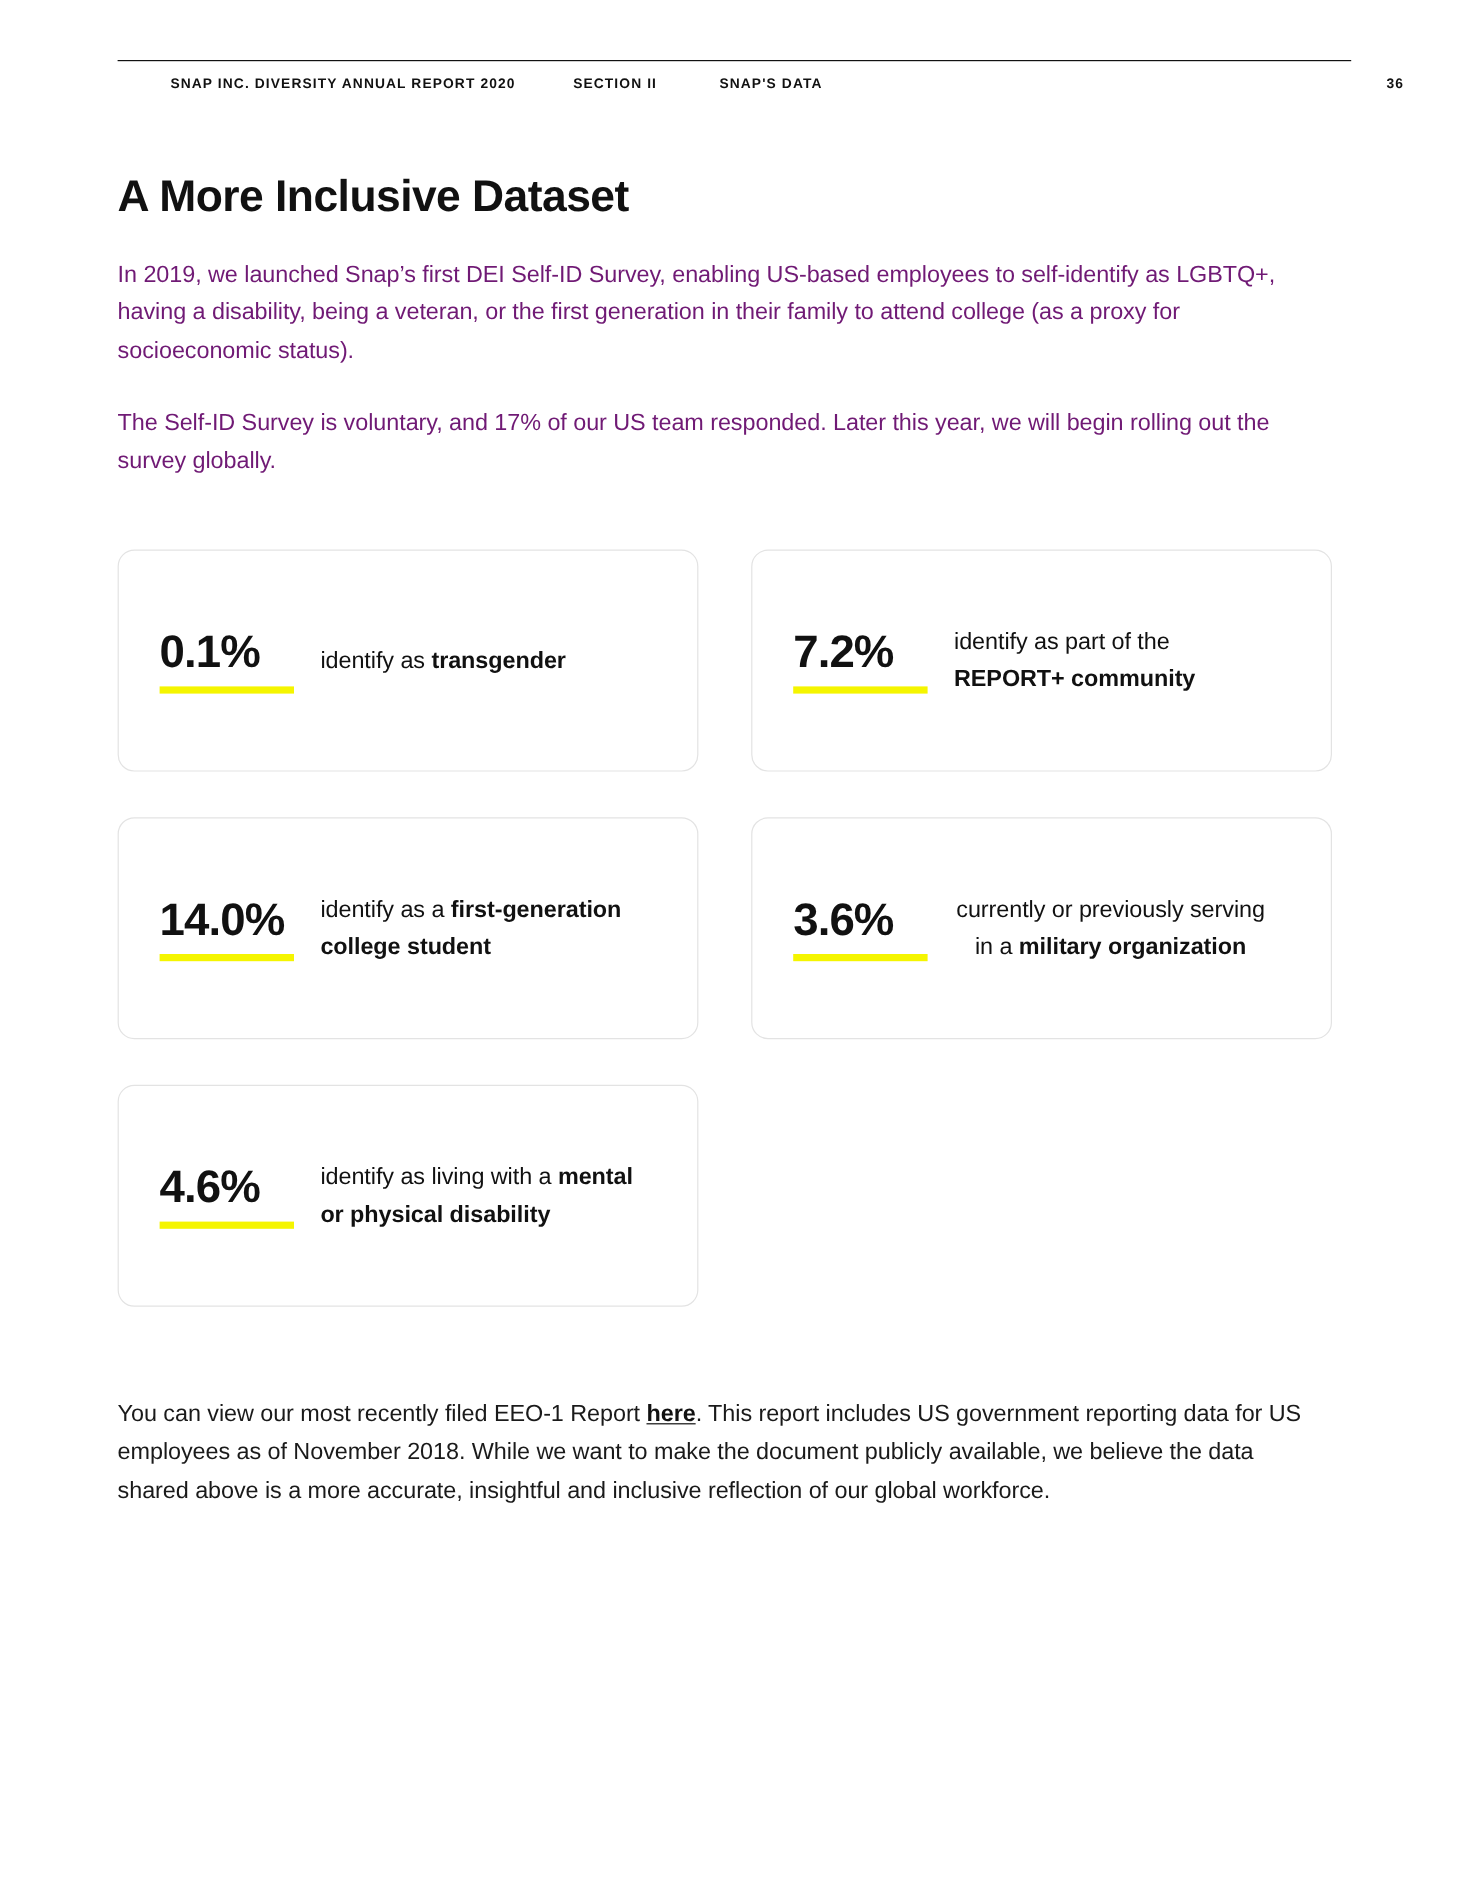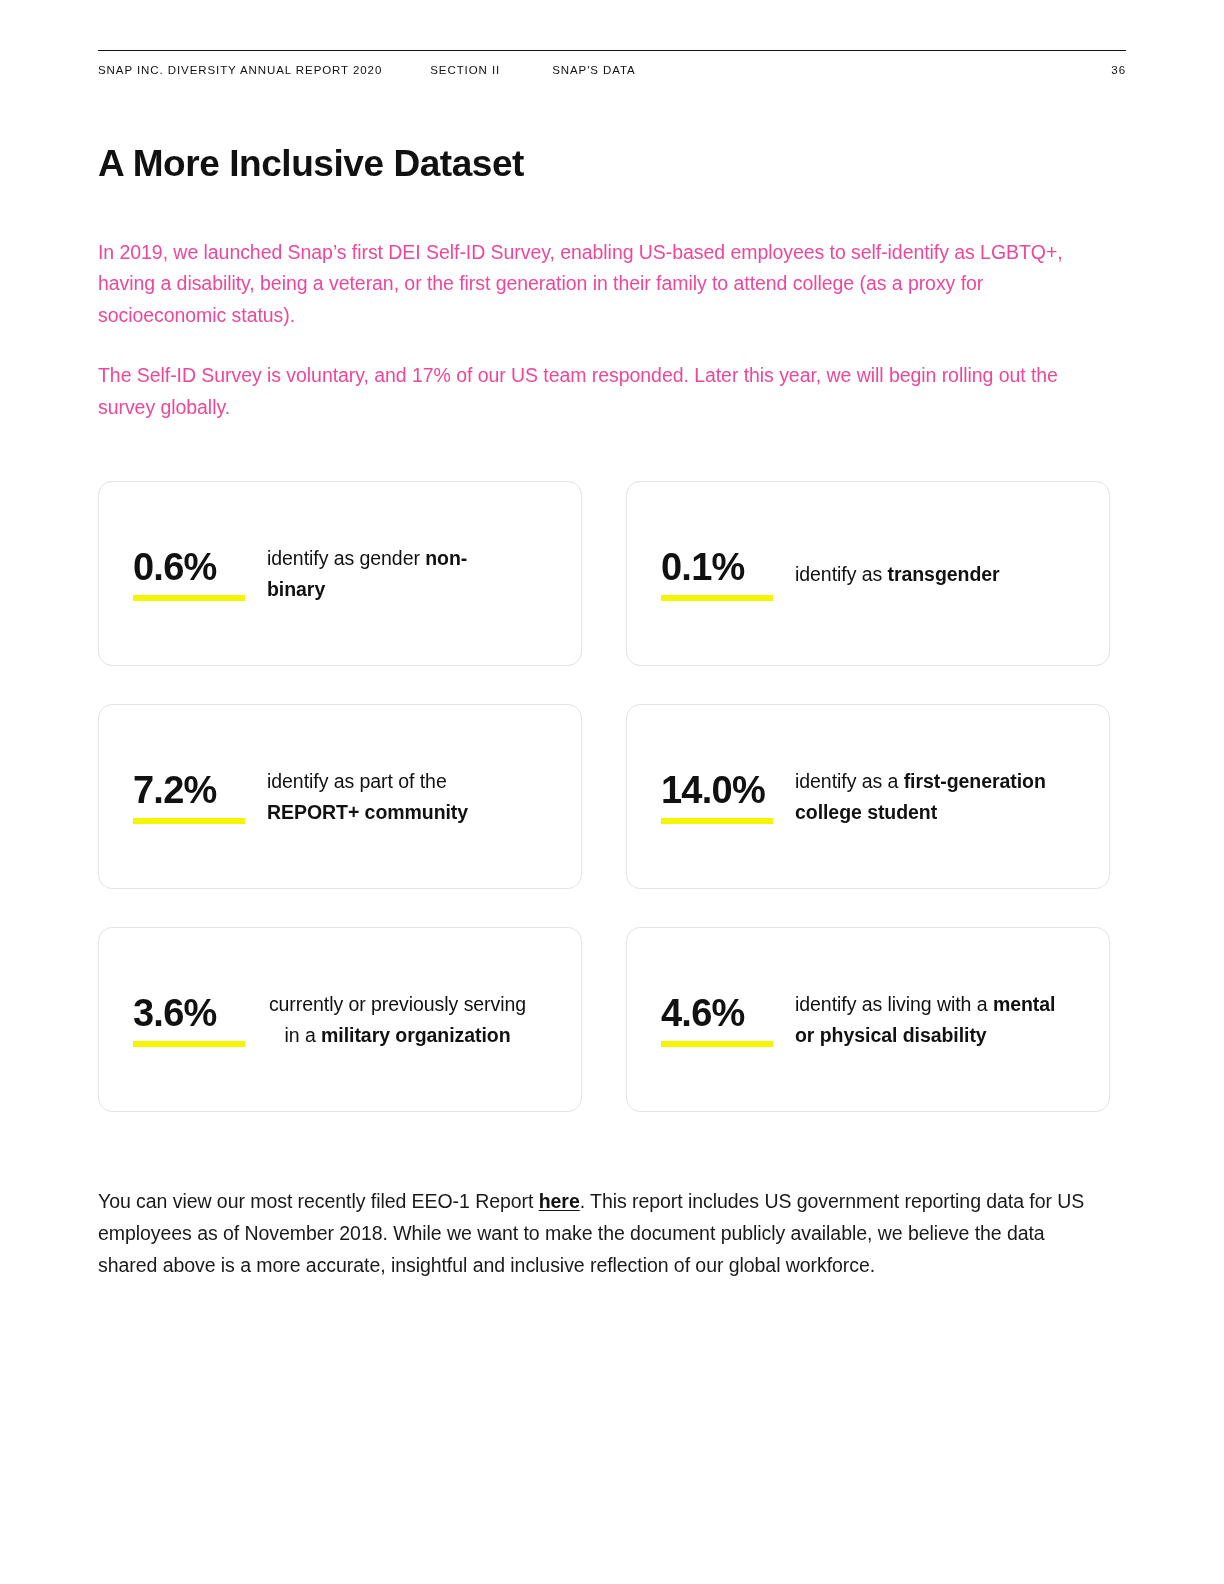--- a/index.html
+++ b/index.html
@@ -28,23 +28,24 @@
     margin-top: 50px;
     border-top: 1.5px solid #111111;
     width: 1028px;
   }
   .header {
     display: flex;
     align-items: baseline;
     width: 1028px;
     padding-top: 13px;
     font-size: 11.5px;
-    font-weight: normal;
+    font-weight: bold;
     letter-spacing: 0.08em;
     text-transform: uppercase;
+    margin-left: 44px;
   }
   .header .h-report { white-space: nowrap; }
   .header .h-section { margin-left: 48px; white-space: nowrap; }
   .header .h-subsection { margin-left: 52px; white-space: nowrap; }
   .header .h-page { margin-left: auto; text-align: center; }
 
   
   h1.page-title {
     font-size: 37px;
     line-height: 1.15;
@@ -52,22 +53,22 @@
     letter-spacing: -0.012em;
     margin: 67px 0 0 0;
   }
 
   
   .body-copy {
     font-size: 19.5px;
     line-height: 1.62;
     letter-spacing: -0.003em;
     max-width: 1000px;
-    margin: 51px 0 0 0;
-    color: #ec4899;
+    margin: 28px 0 0 0;
+    color: #701a75;
   }
   .body-copy.second { margin-top: 29px; }
 
   
   .card-grid {
     margin-top: 58px;
     display: grid;
     grid-template-columns: 484px 484px;
     column-gap: 44px;
     row-gap: 38px;
@@ -146,27 +147,20 @@
     <span class="h-page">36</span>
   </div>
 
   <h1 class="page-title">A More Inclusive Dataset</h1>
 
   <p class="body-copy">In 2019, we launched Snap’s first DEI Self-ID Survey, enabling US-based employees to self-identify as LGBTQ+, having a disability, being a veteran, or the first generation in their family to attend college (as a proxy for socioeconomic status).</p>
   <p class="body-copy second">The Self-ID Survey is voluntary, and 17% of our US team responded. Later this year, we will begin rolling out the survey globally.</p>
 
   <div class="card-grid">
 
-    <div class="stat-card card-0">
-      <div class="stat-value-wrap">
-        <div class="stat-value">0.6%</div>
-        <div class="stat-underline"></div>
-      </div>
-      <div class="stat-label"><span>identify as gender </span><b>non-binary</b></div>
-    </div>
 
     <div class="stat-card card-1">
       <div class="stat-value-wrap">
         <div class="stat-value">0.1%</div>
         <div class="stat-underline"></div>
       </div>
       <div class="stat-label"><span>identify as </span><b>transgender</b></div>
     </div>
 
     <div class="stat-card card-2">

